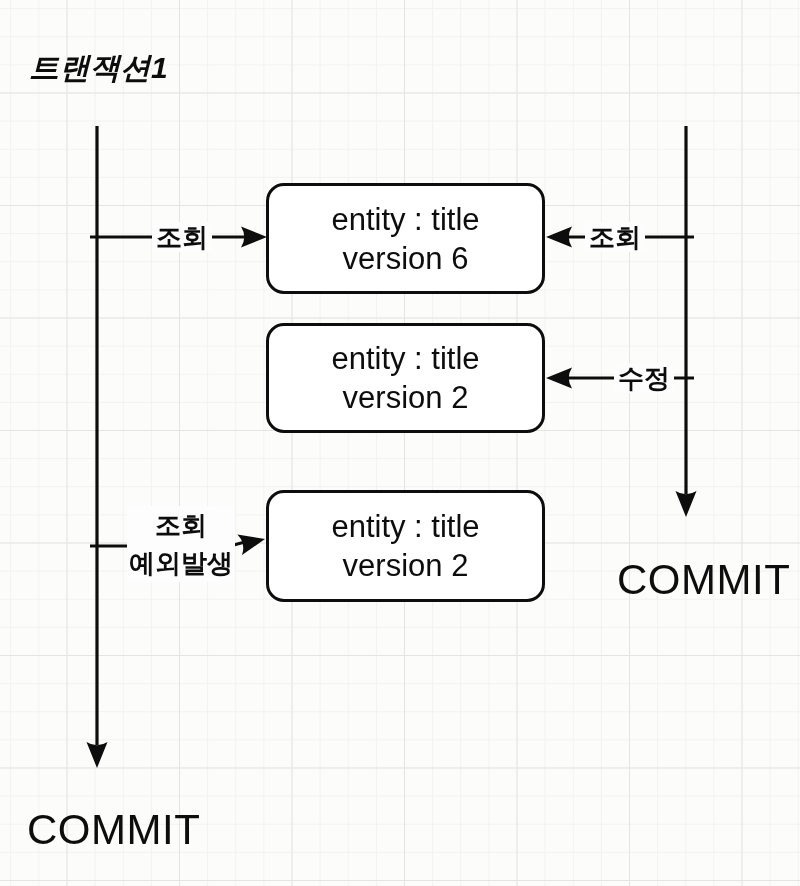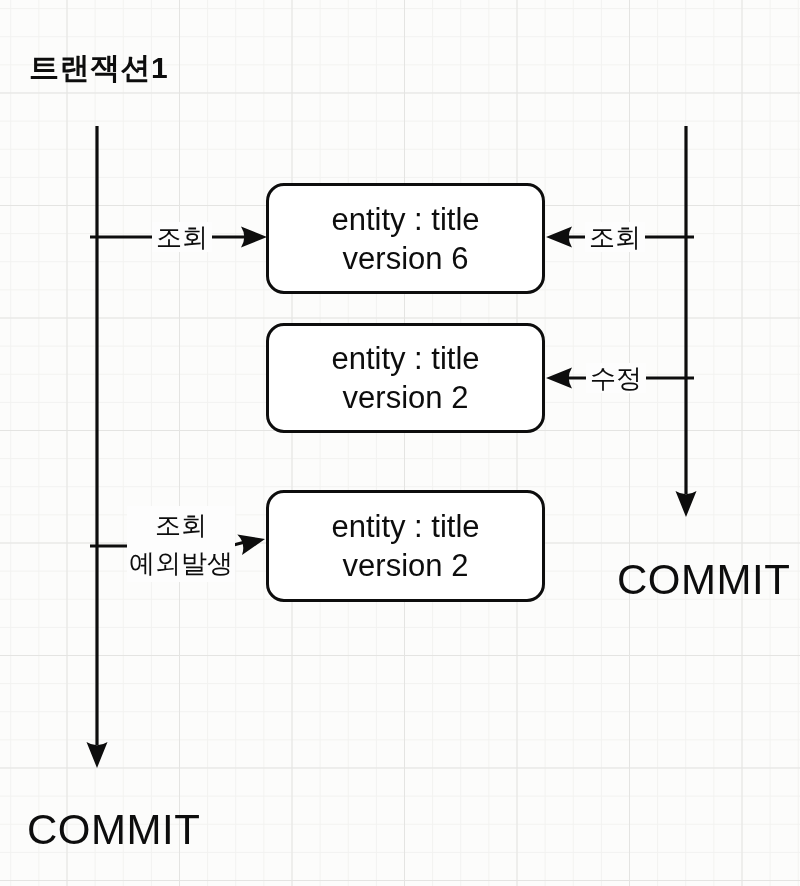--- a/index.html
+++ b/index.html
@@ -68,21 +68,21 @@
     font-weight: 400;
   }
   .box-1 { top: 183px; height: 111px; }
   .box-2 { top: 323px; height: 110px; }
   .box-3 { top: 490px; height: 112px; }
   .edge-label {
     position: absolute;
     transform: translate(-50%, -50%);
     background: #fdfdfd;
     font-size: 26px;
-    font-weight: 400;
+    font-weight: 700;
     line-height: 30px;
     padding: 0 4px;
     text-align: center;
     white-space: nowrap;
   }
   .edge-label.two-line { line-height: 38px; padding: 0 2px; }
 </style>
 </head>
 <body>
 
@@ -114,38 +114,38 @@
       <path class="wire" d="M551 378 L694 378"></path>
       <path class="head" d="M0 0 L26 -10.5 Q19.5 0 26 10.5 Z" transform="translate(546,378)"></path>
     </g>
 
     <g>
       <path class="wire" d="M90 546 L230 546 L245 542"></path>
       <path class="head" d="M0 0 L-26 -10.5 Q-19.5 0 -26 10.5 Z" transform="translate(265,539) rotate(-13)"></path>
     </g>
   </svg>
 
-  <div class="lane-title" style="left:29px; top:48px;">트랜잭션1</div>
+  <div class="lane-title" style="left:29px; top:48px;font-style:italic;">트랜잭션1</div>
 
   <div class="entity-box box-1">
     <div>entity : title</div>
     <div>version 6</div>
   </div>
   <div class="entity-box box-2">
     <div>entity : title</div>
     <div>version 2</div>
   </div>
   <div class="entity-box box-3">
     <div>entity : title</div>
     <div>version 2</div>
   </div>
 
   <div class="edge-label" style="left:182px; top:237px;">조회</div>
   <div class="edge-label" style="left:615px; top:237px;">조회</div>
-  <div class="edge-label" style="left:616px; top:378px;">수정</div>
+  <div class="edge-label" style="left:644px; top:378px;">수정</div>
   <div class="edge-label two-line" style="left:181px; top:544px;">
     <div>조회</div>
     <div>예외발생</div>
   </div>
 
   <div class="commit-label" style="left:27px; top:806px;">COMMIT</div>
   <div class="commit-label" style="left:617px; top:556px;">COMMIT</div>
 
 </div>
 

